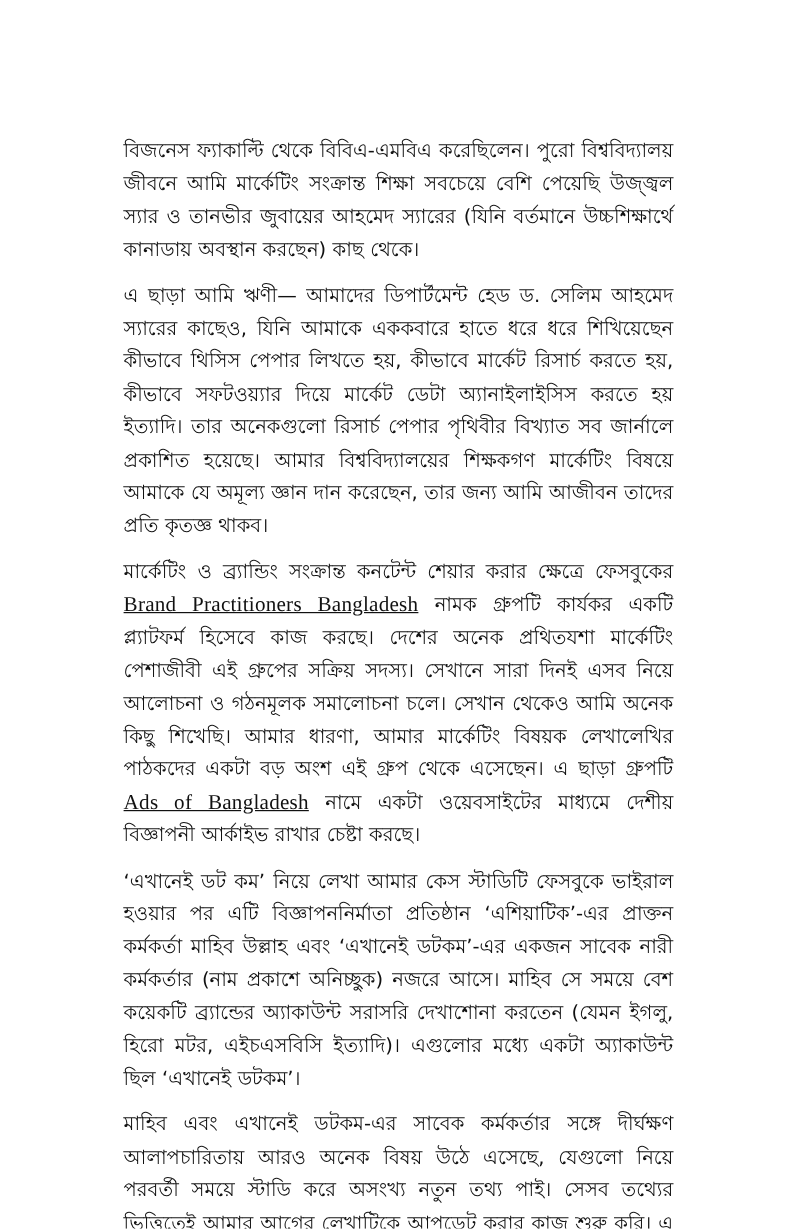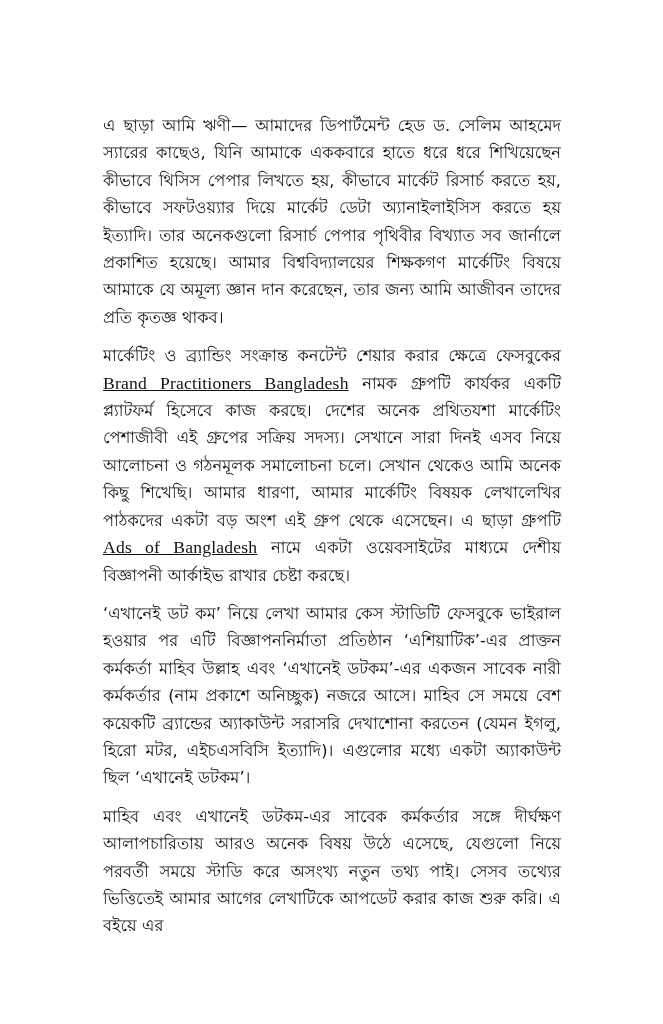--- a/index.html
+++ b/index.html
@@ -73,20 +73,21 @@
     padding: 0 3px;
   }
 </style>
 </head>
 <body>
 
 <div class="page">
 
   <div class="text-block">
 
+    <p class="para"><span>বিজনেস ফ্যাকাল্টি থেকে বিবিএ-এমবিএ করেছিলেন। পুরো বিশ্ববিদ্যালয় জীবনে আমি মার্কেটিং সংক্রান্ত শিক্ষা সবচেয়ে বেশি পেয়েছি উজ্জ্বল স্যার ও তানভীর জুবায়ের আহমেদ স্যারের (যিনি বর্তমানে উচ্চশিক্ষার্থে কানাডায় অবস্থান করছেন) কাছ থেকে।</span></p>
 
     <p class="para"><span>এ ছাড়া আমি ঋণী— আমাদের ডিপার্টমেন্ট হেড ড. সেলিম আহমেদ স্যারের কাছেও, যিনি আমাকে এককবারে হাতে ধরে ধরে শিখিয়েছেন কীভাবে থিসিস পেপার লিখতে হয়, কীভাবে মার্কেট রিসার্চ করতে হয়, কীভাবে সফটওয়্যার দিয়ে মার্কেট ডেটা অ্যানাইলাইসিস করতে হয় ইত্যাদি। তার অনেকগুলো রিসার্চ পেপার পৃথিবীর বিখ্যাত সব জার্নালে প্রকাশিত হয়েছে। আমার বিশ্ববিদ্যালয়ের শিক্ষকগণ মার্কেটিং বিষয়ে আমাকে যে অমূল্য জ্ঞান দান করেছেন, তার জন্য আমি আজীবন তাদের প্রতি কৃতজ্ঞ থাকব।</span></p>
 
     <p class="para"><span>মার্কেটিং ও ব্র্যান্ডিং সংক্রান্ত কনটেন্ট শেয়ার করার ক্ষেত্রে ফেসবুকের </span><span class="latin">Brand Practitioners Bangladesh</span><span> নামক গ্রুপটি কার্যকর একটি প্ল্যাটফর্ম হিসেবে কাজ করছে। দেশের অনেক প্রথিতযশা মার্কেটিং পেশাজীবী এই গ্রুপের সক্রিয় সদস্য। সেখানে সারা দিনই এসব নিয়ে আলোচনা ও গঠনমূলক সমালোচনা চলে। সেখান থেকেও আমি অনেক কিছু শিখেছি। আমার ধারণা, আমার মার্কেটিং বিষয়ক লেখালেখির পাঠকদের একটা বড় অংশ এই গ্রুপ থেকে এসেছেন। এ ছাড়া গ্রুপটি </span><span class="latin">Ads of Bangladesh</span><span> নামে একটা ওয়েবসাইটের মাধ্যমে দেশীয় বিজ্ঞাপনী আর্কাইভ রাখার চেষ্টা করছে।</span></p>
 
     <p class="para"><span>‘এখানেই ডট কম’ নিয়ে লেখা আমার কেস স্টাডিটি ফেসবুকে ভাইরাল হওয়ার পর এটি বিজ্ঞাপননির্মাতা প্রতিষ্ঠান ‘এশিয়াটিক’-এর প্রাক্তন কর্মকর্তা মাহিব উল্লাহ এবং ‘এখানেই ডটকম’-এর একজন সাবেক নারী কর্মকর্তার (নাম প্রকাশে অনিচ্ছুক) নজরে আসে। মাহিব সে সময়ে বেশ কয়েকটি ব্র্যান্ডের অ্যাকাউন্ট সরাসরি দেখাশোনা করতেন (যেমন ইগলু, হিরো মটর, এইচএসবিসি ইত্যাদি)। এগুলোর মধ্যে একটা অ্যাকাউন্ট ছিল ‘এখানেই ডটকম’।</span></p>
 
     <p class="para"><span>মাহিব এবং এখানেই ডটকম-এর সাবেক কর্মকর্তার সঙ্গে দীর্ঘক্ষণ আলাপচারিতায় আরও অনেক বিষয় উঠে এসেছে, যেগুলো নিয়ে পরবর্তী সময়ে স্টাডি করে অসংখ্য নতুন তথ্য পাই। সেসব তথ্যের ভিত্তিতেই আমার আগের লেখাটিকে আপডেট করার কাজ শুরু করি। এ বইয়ে এর</span></p>
 
   </div>

